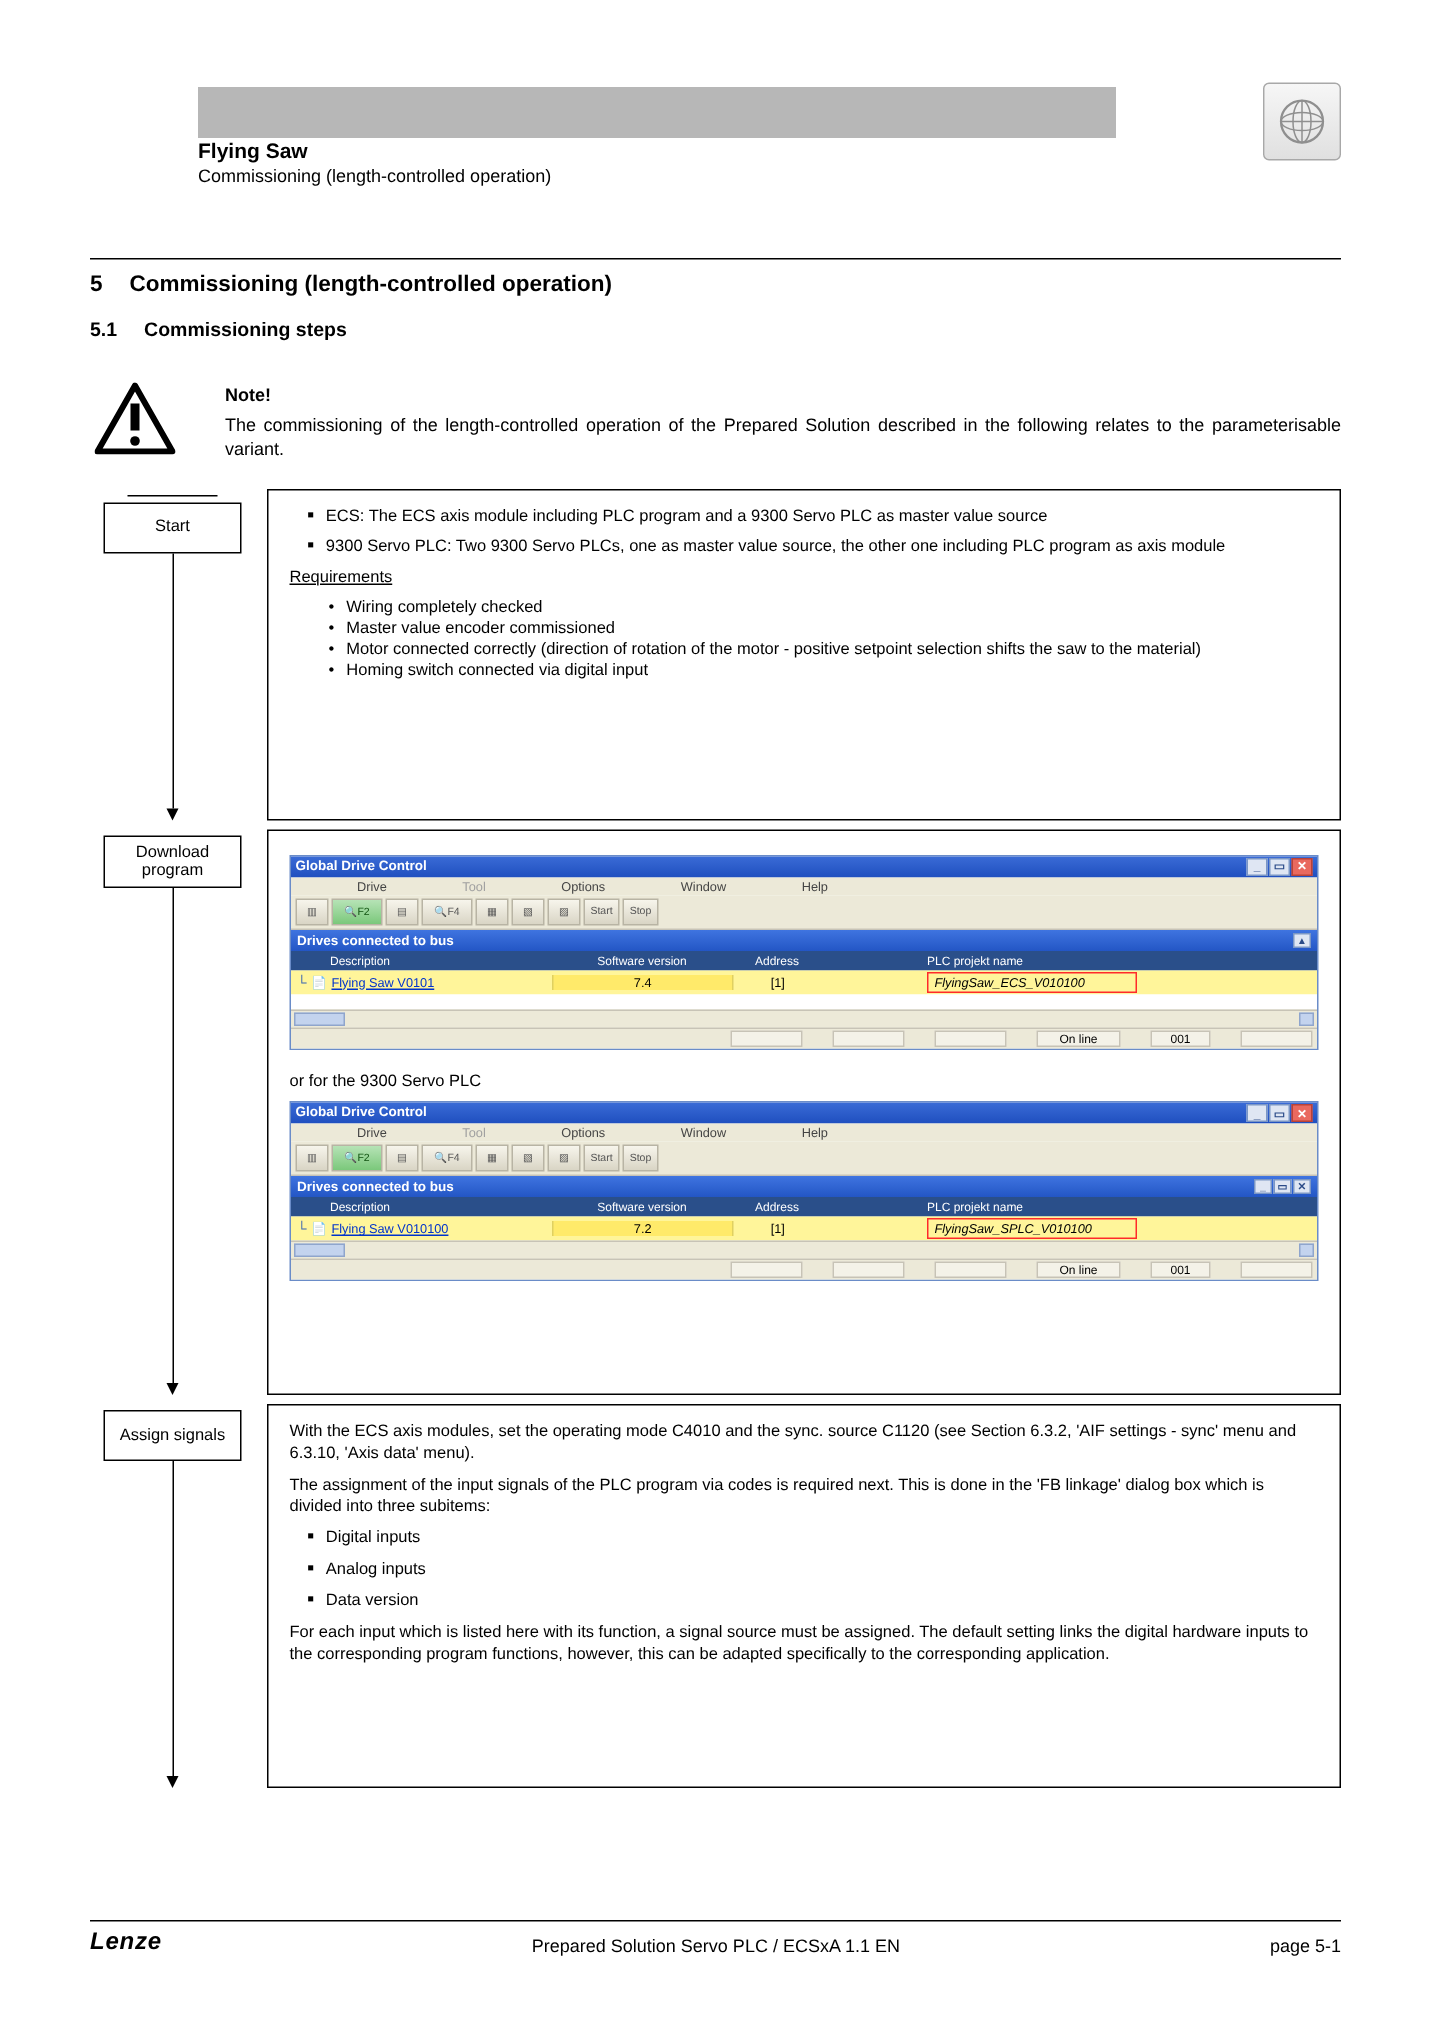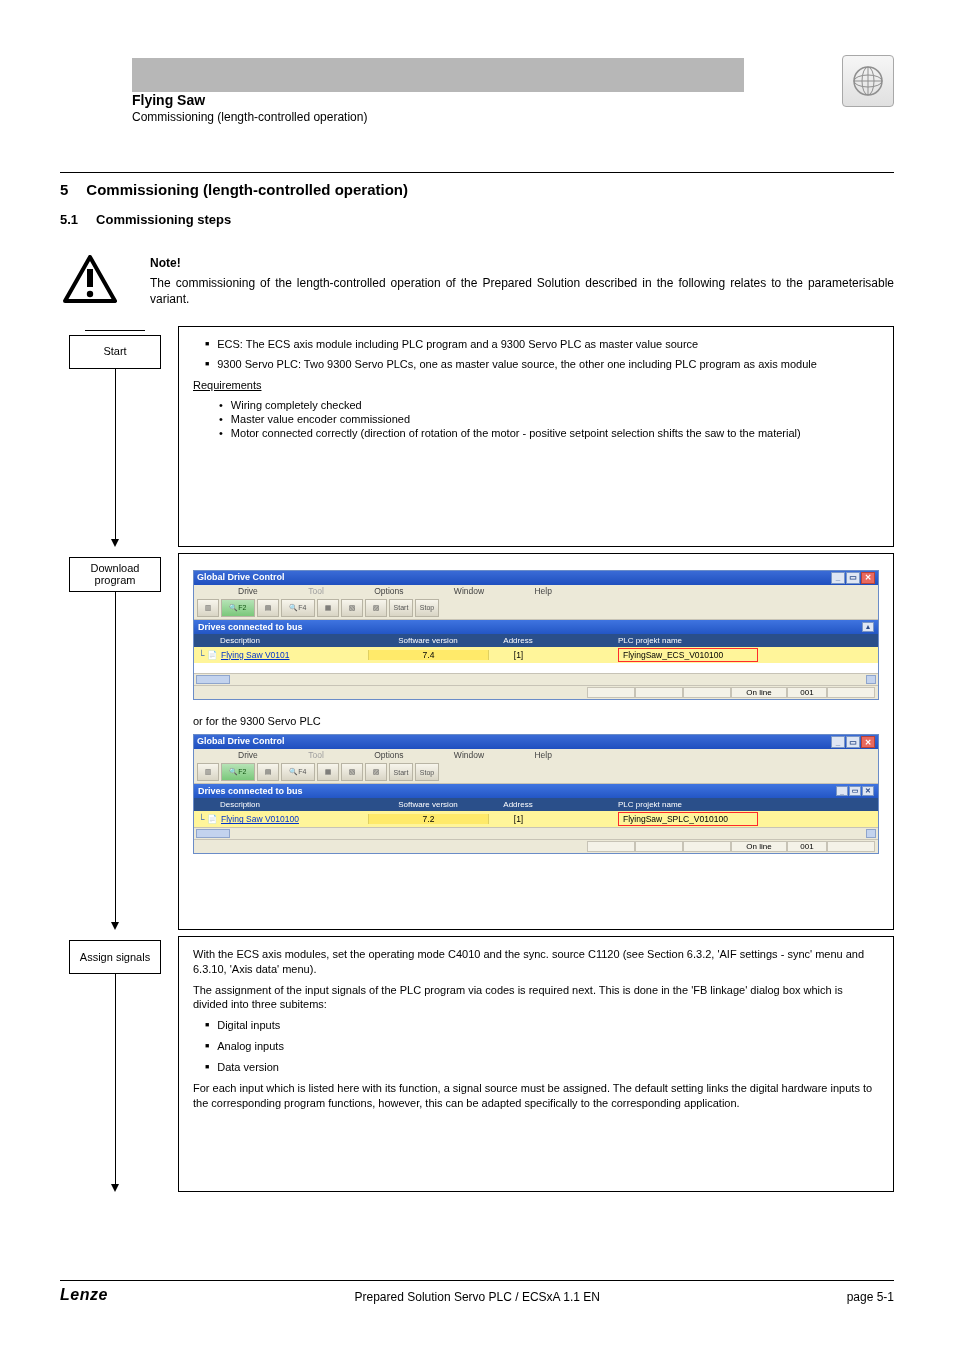--- a/index.html
+++ b/index.html
@@ -176,31 +176,32 @@
   .rcol.desc .linktxt { color:#0033cc; text-decoration:underline; }
   .rcol.soft { flex:0 0 120px; background:#ffea6a; text-align:center; border-left:1px solid #e0d060;}
   .rcol.addr { flex:0 0 60px; text-align:center; border-left:1px solid #e0d060;}
   .rcol.plc { flex:1; padding-left:10px; }
   .plc-box {
     border:1.5px solid #ff2a2a;
     padding:1px 4px;
     display:inline-block;
     margin-left:60px;
     min-width:140px;
+    font-style:italic;
   }
   .gdc-scroll-row {
     display:flex; background:#ece9d8;
     border-top:1px solid #c7c3b6;
     height:12px; align-items:center; padding:0 2px;
     justify-content:space-between;
   }
   .scroll-left-chunk { width:34px; height:9px; background:#c3d3ee; border:1px solid #8fa5cc; }
   .scroll-right-chunk { width:10px; height:9px; background:#c3d3ee; border:1px solid #8fa5cc; }
   .gdc-status {
-    display:flex; justify-content:flex-end; gap:0;
+    display:flex; justify-content:flex-end; gap:20px;
     background:#ece9d8; border-top:1px solid #c7c3b6;
     padding:1px 3px; font-size:8px;
   }
   .status-cell { border:1px solid #c7c3b6; background:#f4f2e8; padding:0 4px; min-width:40px; text-align:center;}
   .status-cell.wide { min-width:56px;}
   .status-cell.empty { min-width:48px;}
   .mid-text { font-size: 11px; margin: 8px 0 8px 0; line-height:1.35; }
   .footer {
     position:absolute;
     bottom: 46px; left:60px; right:60px;
@@ -273,20 +274,21 @@
     <div class="content-col">
       <ul class="square">
         <li>ECS: The ECS axis module including PLC program and a 9300 Servo PLC as master value source</li>
         <li>9300 Servo PLC: Two 9300 Servo PLCs, one as master value source, the other one including PLC program as axis module</li>
       </ul>
       <p><span class="underline-span">Requirements</span></p>
       <ul class="bullet">
         <li>Wiring completely checked</li>
         <li>Master value encoder commissioned</li>
         <li>Motor connected correctly (direction of rotation of the motor - positive setpoint selection shifts the saw to the material)</li>
+        <li>Homing switch connected via digital input</li>
       </ul>
     </div>
   </div>
 
   <div class="flow-row">
     <div class="flow-col">
       <div class="flow-box">
         <span>Download program</span>
       </div>
       <div class="arrow-line" style="height:330px;"></div>

